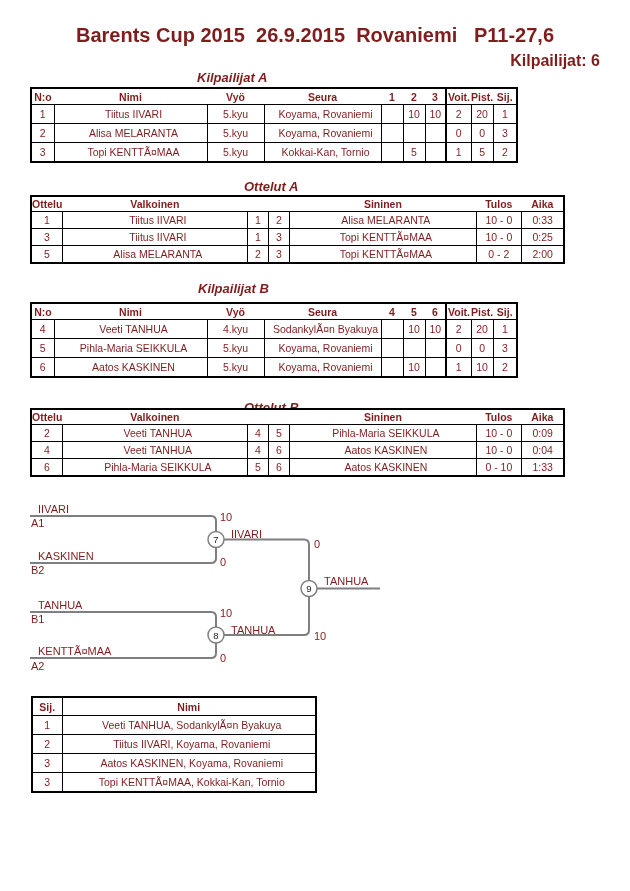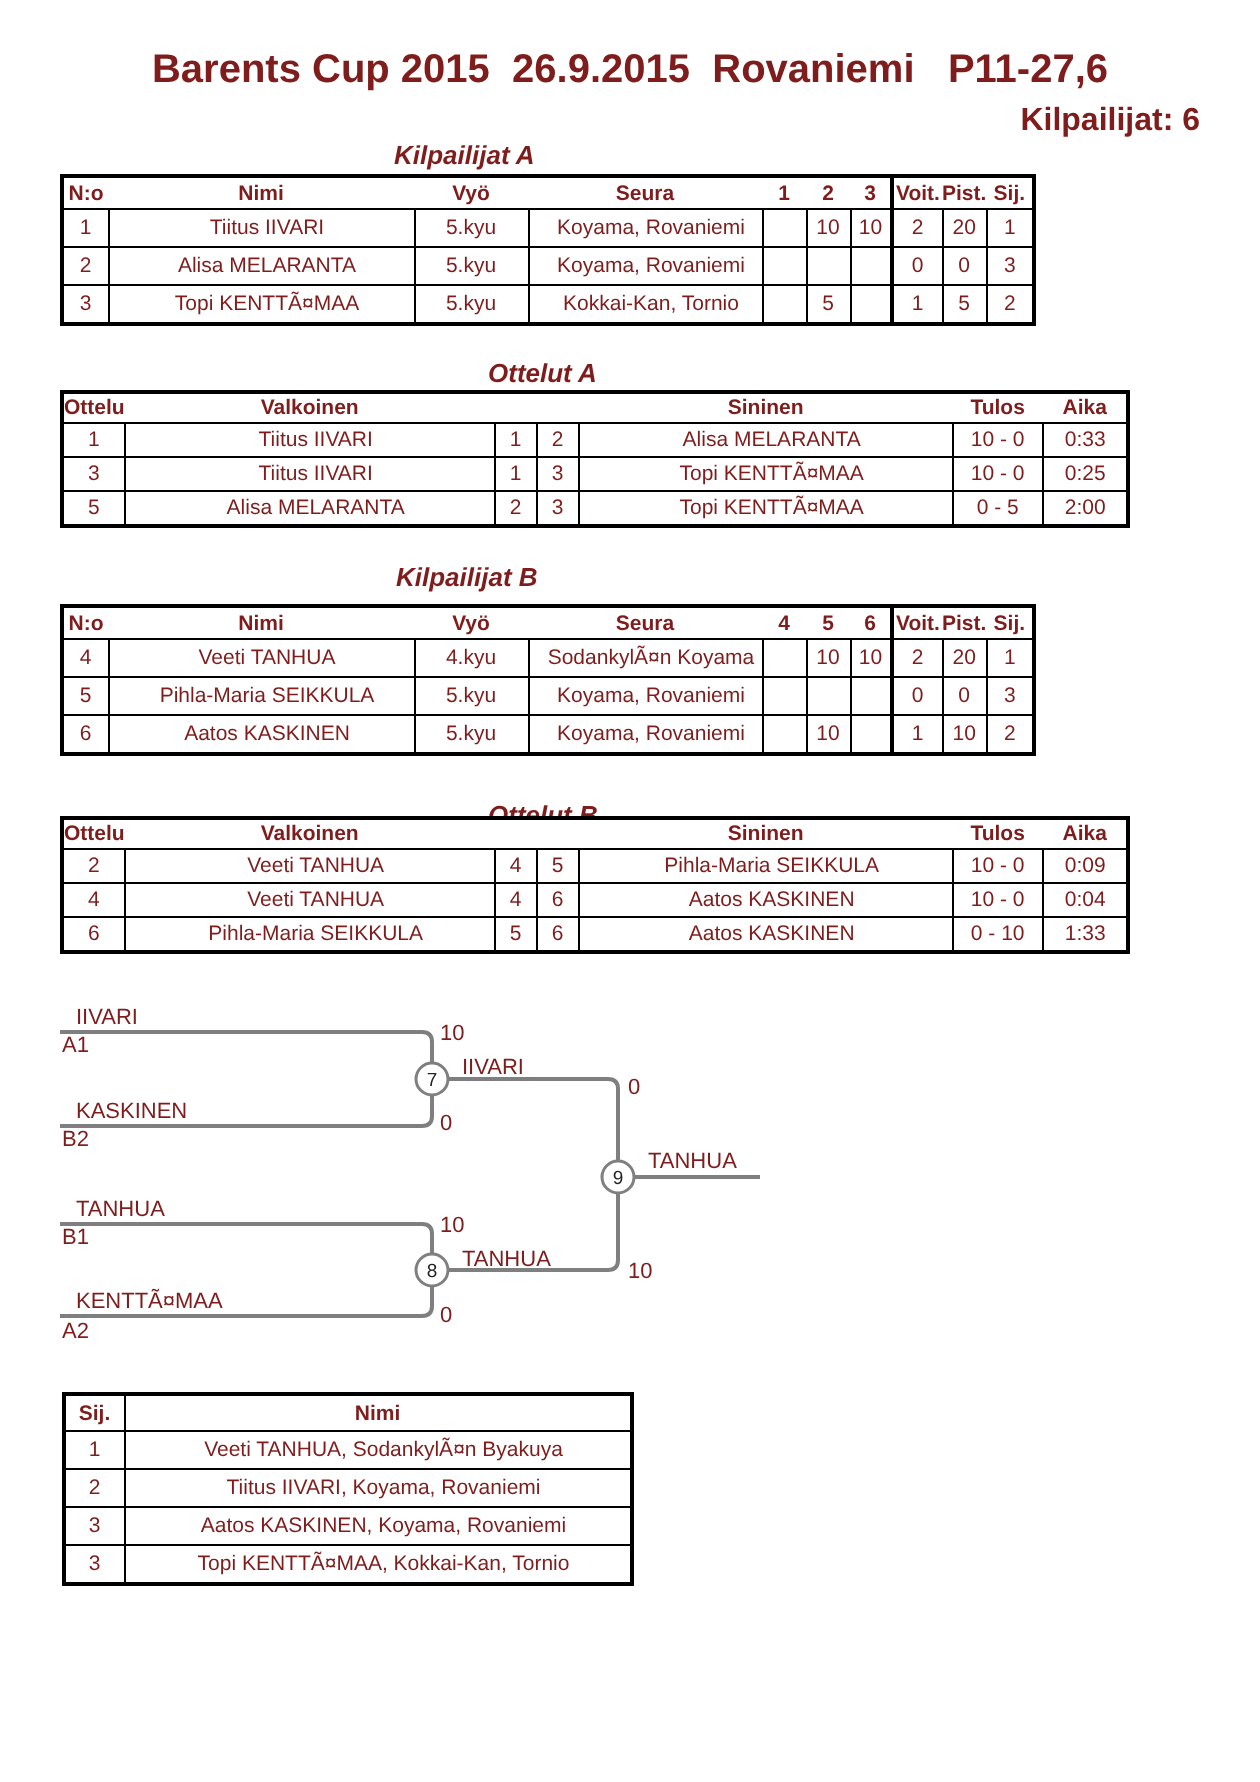--- a/index.html
+++ b/index.html
@@ -141,21 +141,21 @@
         <td class="l">Topi KENTTÃ¤MAA</td>
         <td>10 - 0</td>
         <td>0:25</td>
       </tr>
       <tr>
         <td>5</td>
         <td class="l">Alisa MELARANTA</td>
         <td>2</td>
         <td>3</td>
         <td class="l">Topi KENTTÃ¤MAA</td>
-        <td>0 - 5</td>
+        <td>0 - 2</td>
         <td>2:00</td>
       </tr>
     </tbody>
   </table>
 
   <div class="sec-title" style="left:198px;top:281px">Kilpailijat B</div>
   <table class="tbl pool" style="left:30px;top:302px">
     <colgroup>
         <col style="width:23px">
         <col style="width:153px">
@@ -180,21 +180,21 @@
       <th class="thickL">Voit.</th>
       <th>Pist.</th>
       <th>Sij.</th>
     </tr>
       </thead>
     <tbody>
       <tr>
         <td>4</td>
         <td class="l">Veeti TANHUA</td>
         <td>4.kyu</td>
-        <td class="l">SodankylÃ¤n Koyama</td>
+        <td class="l">SodankylÃ¤n Byakuya</td>
         <td></td>
         <td>10</td>
         <td>10</td>
         <td class="thickL">2</td>
         <td>20</td>
         <td>1</td>
       </tr>
       <tr>
         <td>5</td>
         <td class="l">Pihla-Maria SEIKKULA</td>

